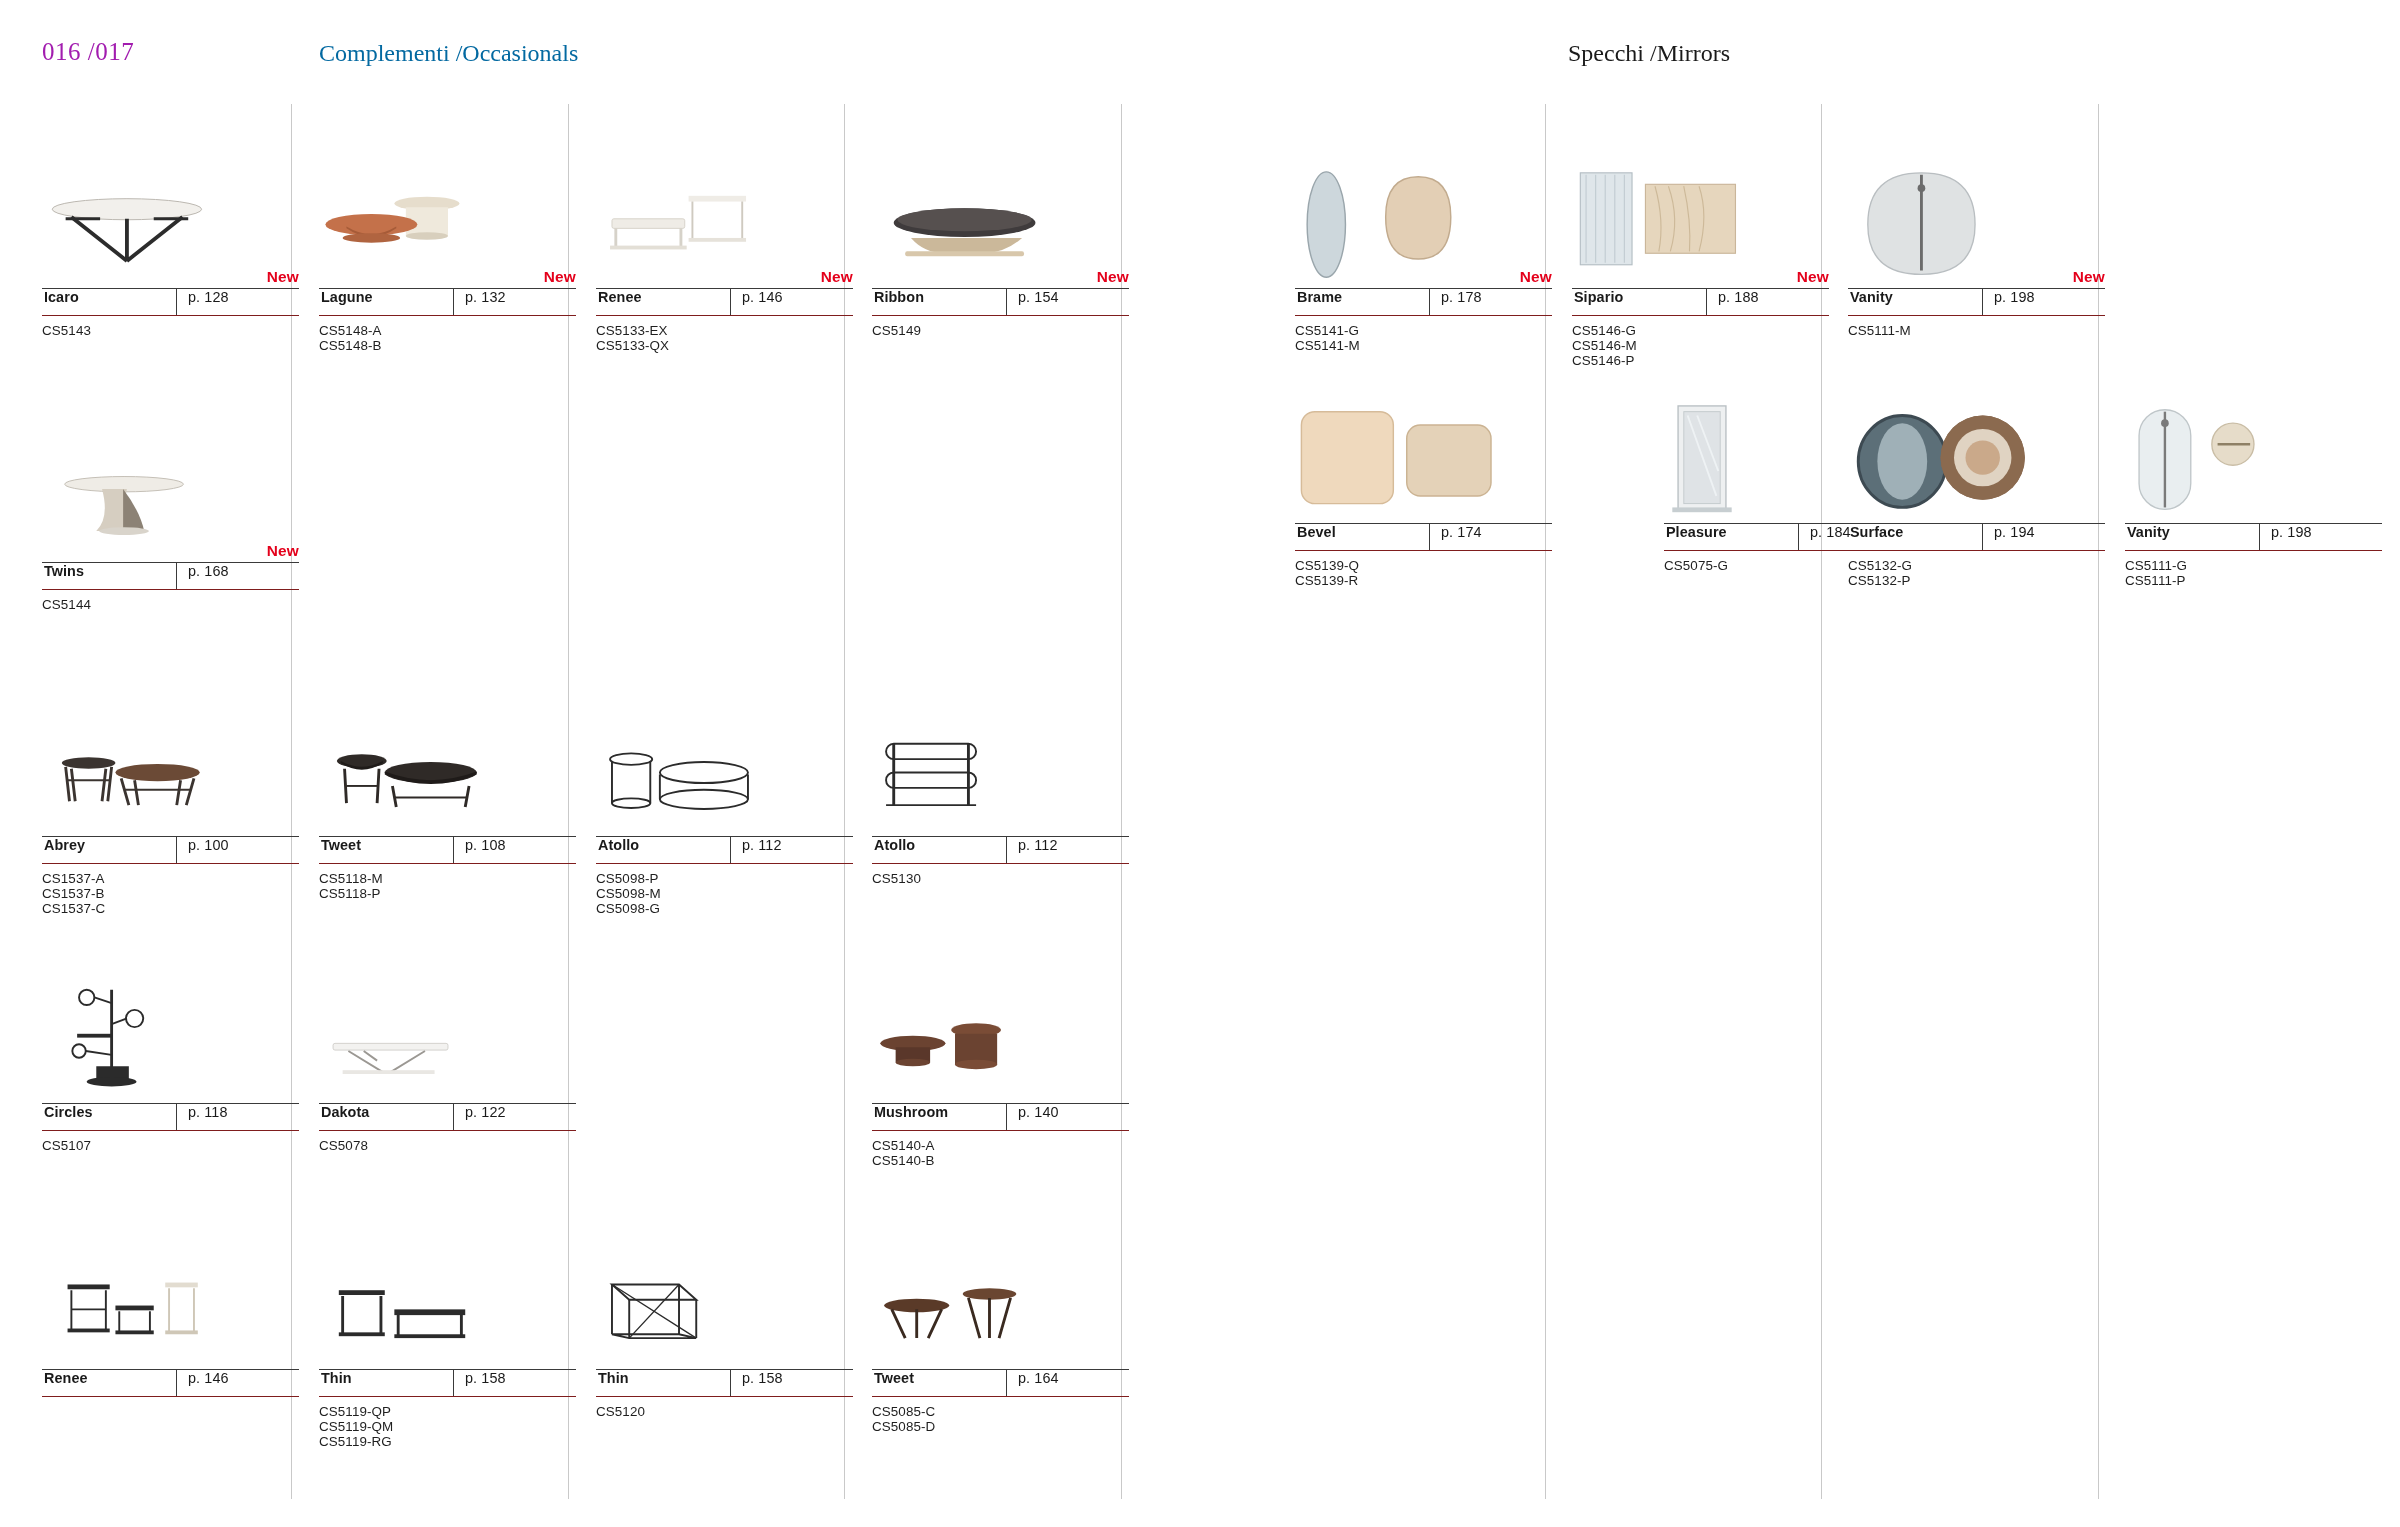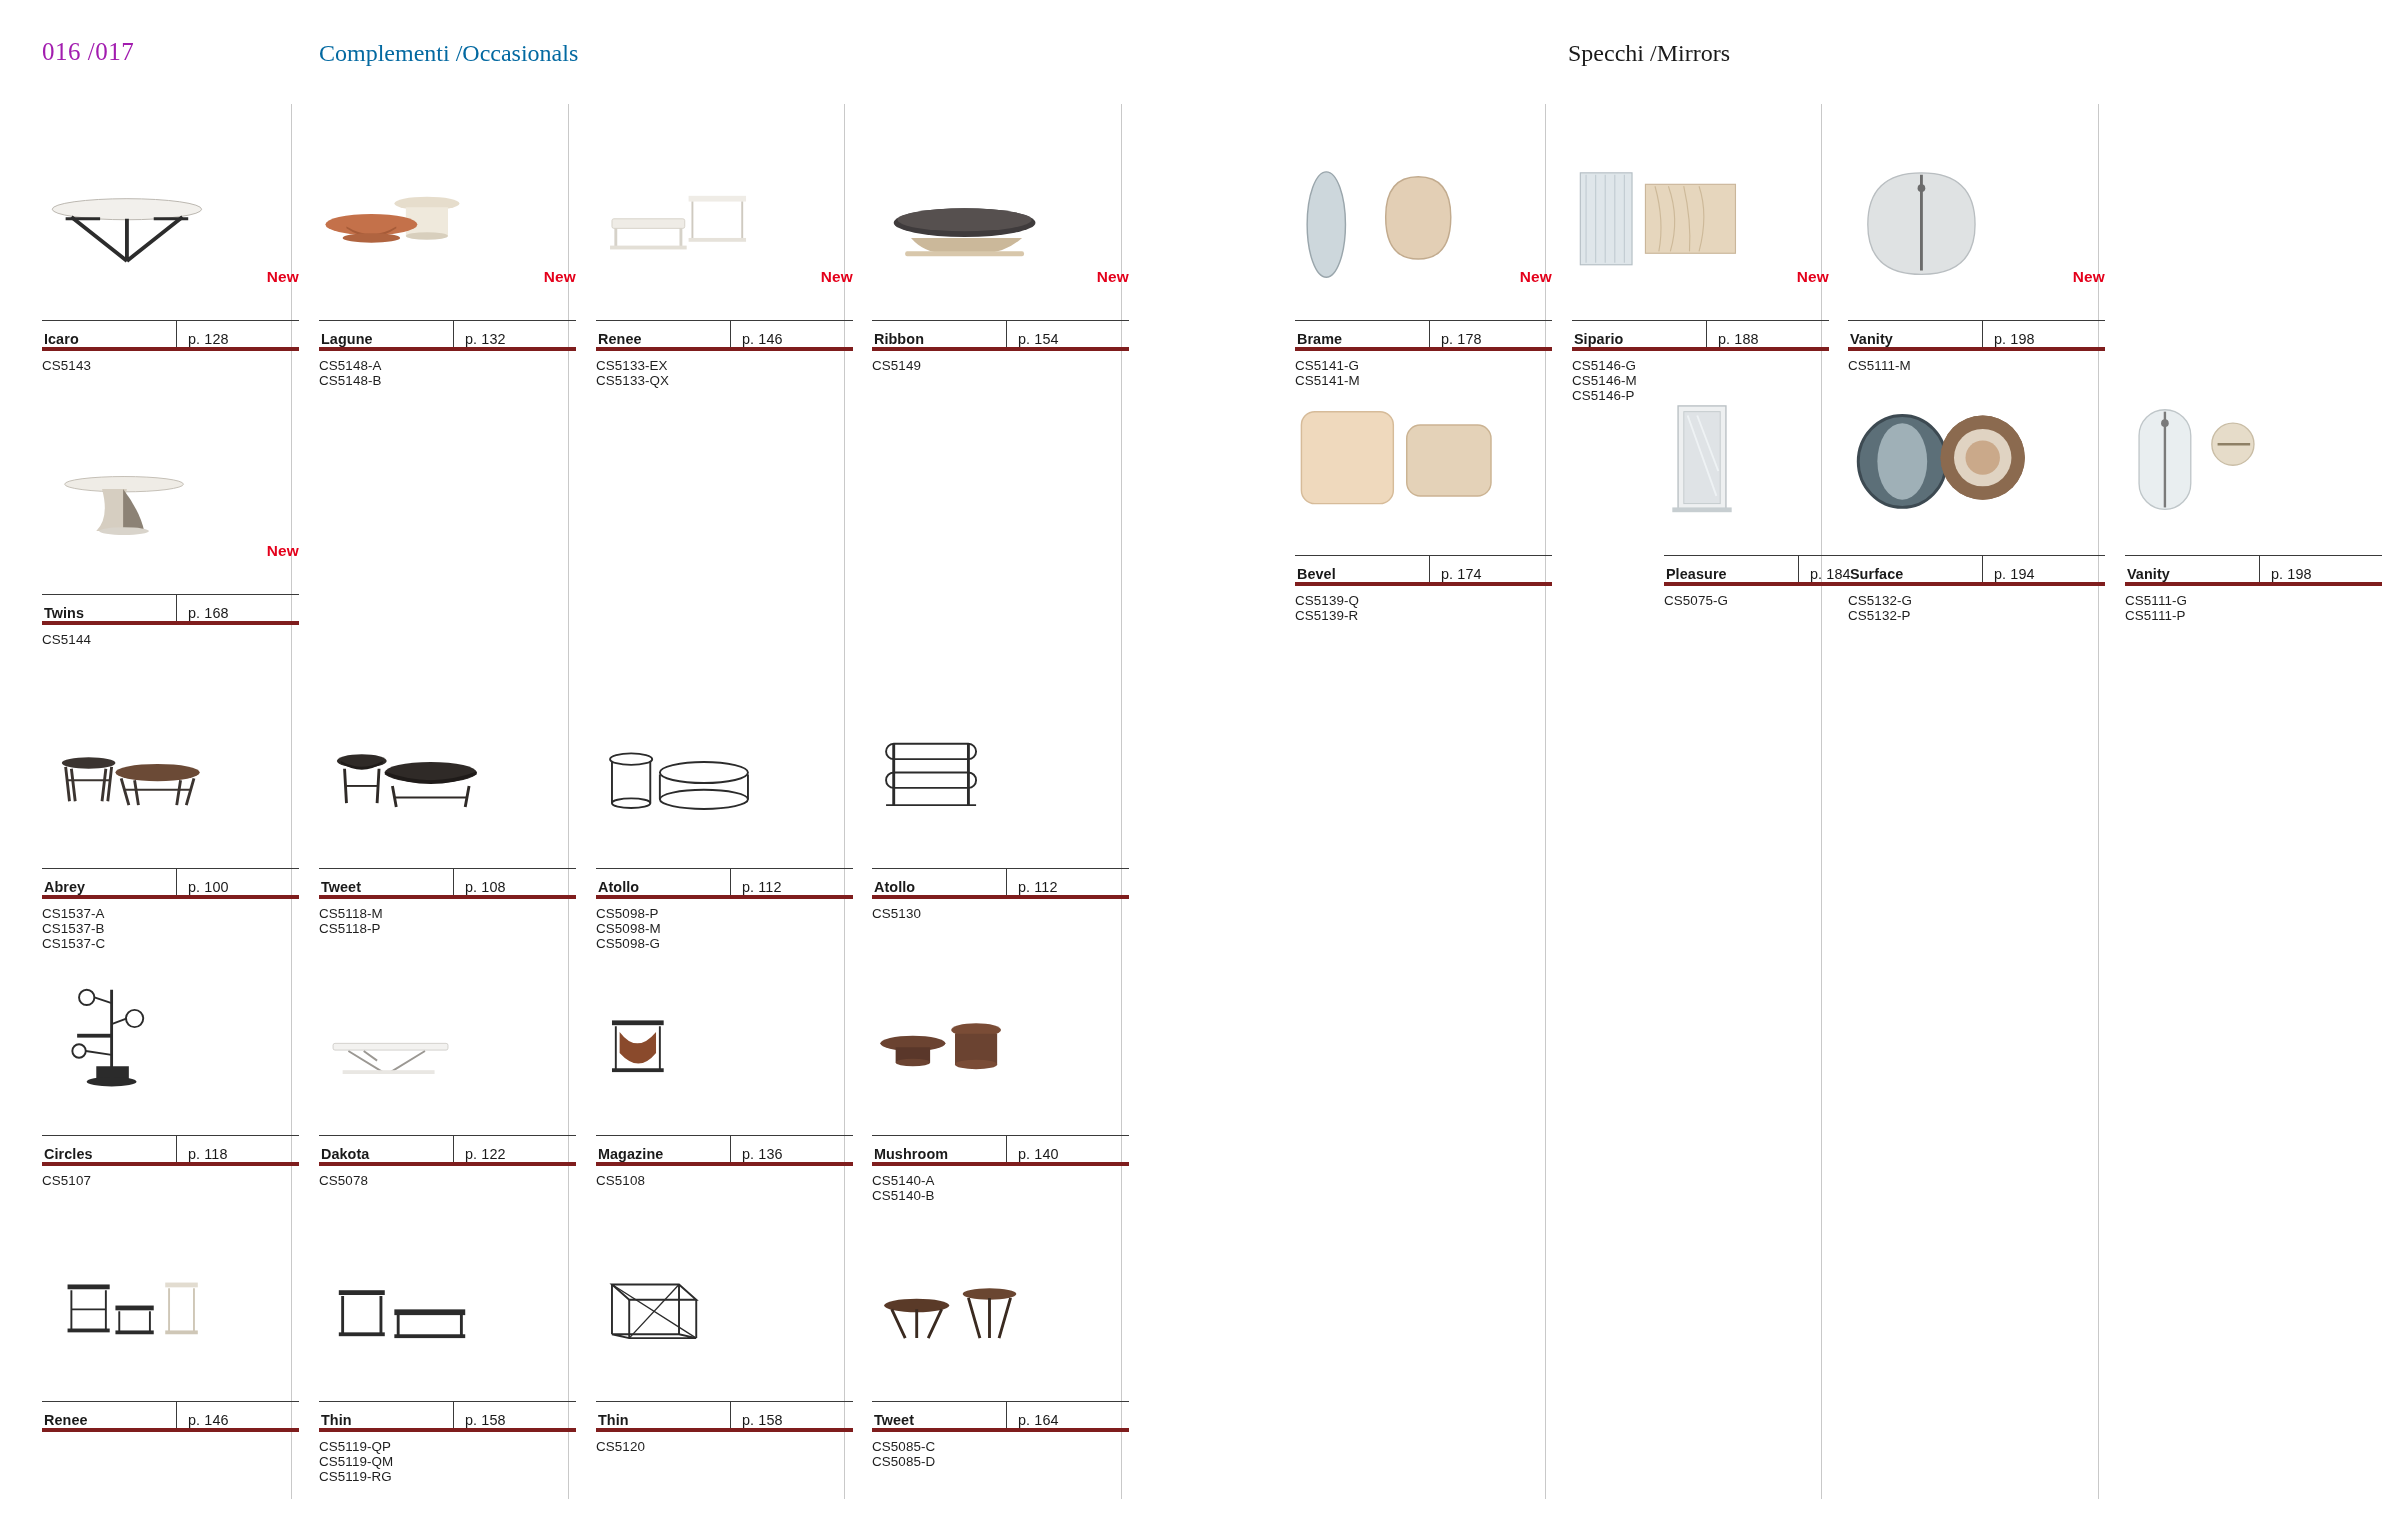--- a/index.html
+++ b/index.html
@@ -75,25 +75,24 @@
     right: 0;
     bottom: 1.9px;
     color: #e4001b;
     font-size: 15.4px;
     font-weight: bold;
     letter-spacing: 0.2px;
   }
   .name-row {
     position: relative;
     border-top: 1px solid #3a3a3a;
-    border-bottom: 4px solid #7f1d1d;
+    border-bottom: 1px solid #7f1d1d;
     height: 26px;
     display: flex;
-    align-items: flex-end;
-    margin-top: 32px;
+    align-items: flex-start;
   }
   .name-row .nm {
     font-size: 14.4px;
     font-weight: bold;
     padding-left: 1.9px;
     letter-spacing: 0.1px;
   }
   .name-row .sep {
     position: absolute;
     left: 134px;
@@ -379,38 +378,20 @@
       <span class="sep"></span>
       <span class="pg">p. 112</span>
     </div>
     <div class="codes">
       <div>CS5098-P</div>
       <div>CS5098-M</div>
       <div>CS5098-G</div>
     </div>
   </div>
 
-  <div class="cell w-left" style="left:596px; top:983px;">
-    <div class="thumb">
-      <svg class="art" viewBox="0 0 267 118">
-        <rect x="16" y="38" width="54" height="5" fill="#2b2b2b"></rect>
-        <path d="M20 44 L20 90 M66 44 L66 90" stroke="#2b2b2b" stroke-width="2"></path>
-        <path d="M24 50 q18 24 38 0 v22 q-18 22 -38 0 z" fill="#8a4a2c"></path>
-        <rect x="16" y="88" width="54" height="4" fill="#2b2b2b"></rect>
-      </svg>
-    </div>
-    <div class="name-row">
-      <span class="nm">Magazine</span>
-      <span class="sep"></span>
-      <span class="pg">p. 136</span>
-    </div>
-    <div class="codes">
-      <div>CS5108</div>
-    </div>
-  </div>
 
   <div class="cell w-left" style="left:596px; top:1249px;">
     <div class="thumb">
       <svg class="art" viewBox="0 0 267 118">
         <path d="M16 36 L86 36 L104 52 L34 52 Z" fill="none" stroke="#2b2b2b" stroke-width="2"></path>
         <path d="M16 36 L16 88 M86 36 L86 88 M104 52 L104 92 M34 52 L34 92" stroke="#2b2b2b" stroke-width="2" fill="none"></path>
         <path d="M16 88 L86 88 L104 92 M34 92 L104 92 M16 88 L34 92" stroke="#2b2b2b" stroke-width="2" fill="none"></path>
         <path d="M16 36 L104 92 M86 36 L34 92" stroke="#2b2b2b" stroke-width="1.4" fill="none"></path>
       </svg>
     </div>

